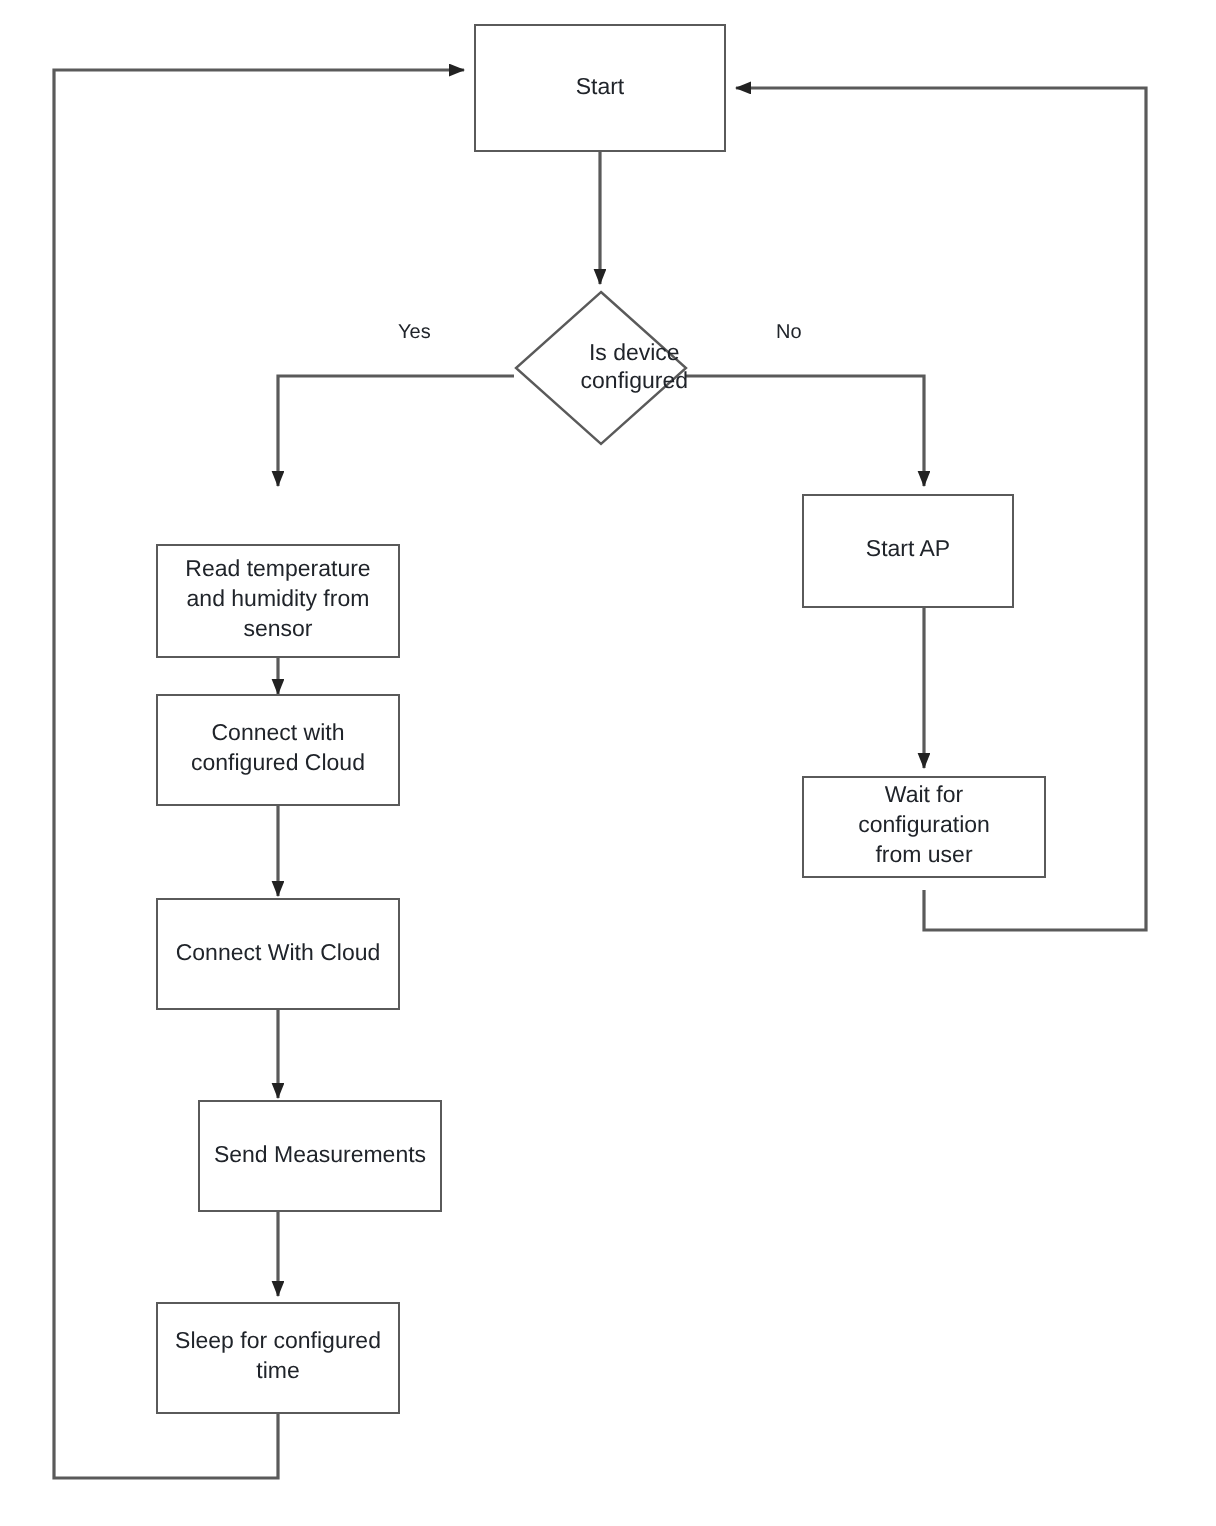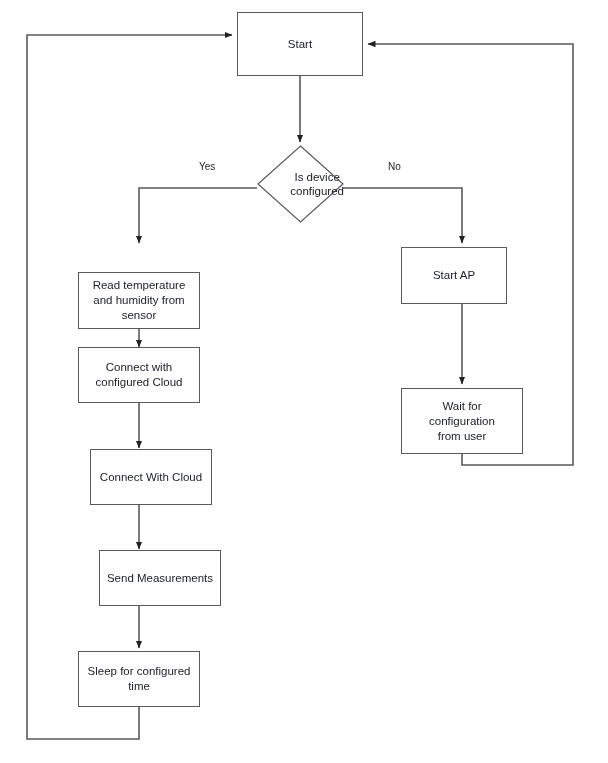--- a/index.html
+++ b/index.html
@@ -126,35 +126,35 @@
     <span class="node-label">Read temperature
 and humidity from
 sensor</span>
   </div>
 
   <div class="node-box" style="left:78px; top:347px; width:122px; height:56px;">
     <span class="node-label">Connect with
 configured Cloud</span>
   </div>
 
-  <div class="node-box" style="left:78px; top:449px; width:122px; height:56px;margin-left:12px;">
+  <div class="node-box" style="left:78px; top:449px; width:122px; height:56px;">
     <span class="node-label">Connect With Cloud</span>
   </div>
 
   <div class="node-box" style="left:78px; top:550px; width:122px; height:56px;margin-left:21px;">
     <span class="node-label">Send Measurements</span>
   </div>
 
   <div class="node-box" style="left:78px; top:651px; width:122px; height:56px;">
     <span class="node-label">Sleep for configured
 time</span>
   </div>
 
   <div class="node-box" style="left:401px; top:247px; width:106px; height:57px;">
     <span class="node-label">Start AP</span>
   </div>
 
-  <div class="node-box" style="left:401px; top:388px; width:122px; height:66px;">
+  <div class="node-box" style="left:401px; top:388px; width:122px; height:51px;">
     <span class="node-label">Wait for configuration
 from user</span>
   </div>
 
 </div>
 
 </body></html>

